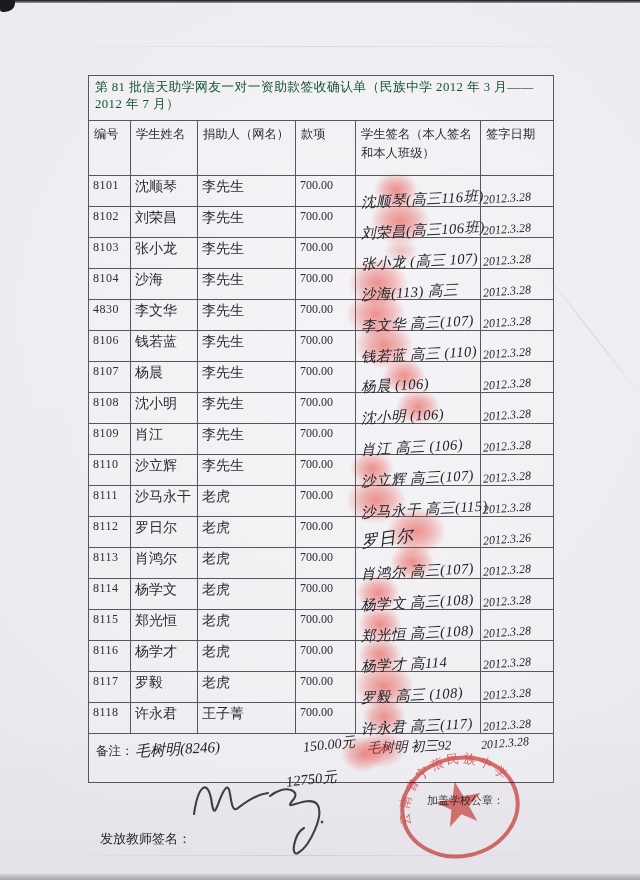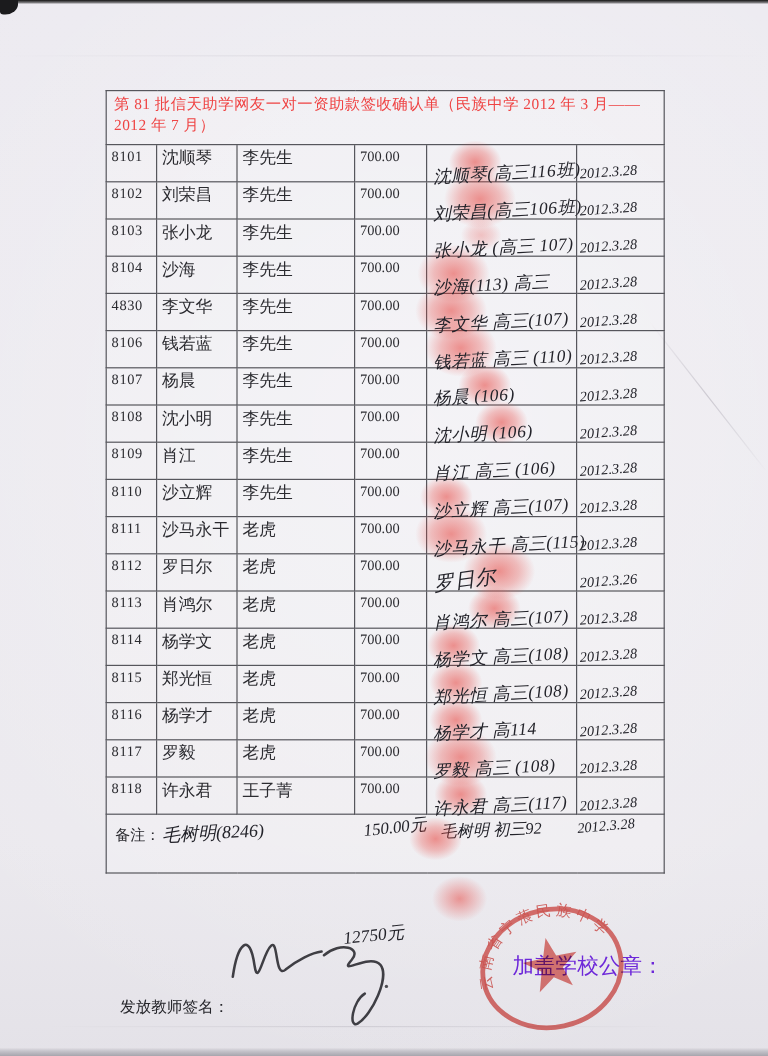--- a/index.html
+++ b/index.html
@@ -24,21 +24,21 @@
   table.sheet{
     position:absolute;left:88px;top:75px;width:465px;
     border-collapse:collapse;table-layout:fixed;
     background:rgba(255,255,255,.18);
   }
   table.sheet td,table.sheet th{
     border:1px solid #56565c;
     font-weight:normal;text-align:left;vertical-align:top;
     padding:2px 4px;overflow:visible;
   }
-  tr.title-row td{height:38px;font-size:12.8px;letter-spacing:.4px;padding:3px 6px;color:#ef4444;font-family:Liberation Serif, serif;}
+  tr.title-row td{height:38px;font-size:12.8px;letter-spacing:.4px;padding:3px 6px;color:#14532d;font-family:Liberation Serif, serif;}
   tr.header-row th{height:46px;font-size:12.3px;line-height:1.55;color:#2a2a2f;padding:4px 5px;}
   th.h-date{padding-right:16px;}
   tr.data-row{height:31px;}
   tr.data-row td{position:relative;}
   td.c-id{font-size:12px;letter-spacing:.5px;padding-top:3px;}
   td.c-name,td.c-donor{font-size:14px;vertical-align:middle;padding-top:8px;}
   td.c-amount{font-size:12px;padding-top:2px;}
   td.c-sig,td.c-date{vertical-align:bottom;}
   tr.remark-row td{height:44px;position:relative;}
 
@@ -57,21 +57,21 @@
   .fp{position:absolute;border-radius:50%;pointer-events:none;z-index:2;
       background:radial-gradient(closest-side,rgba(230,62,56,.55),rgba(230,62,56,.3) 55%,rgba(230,62,56,0));}
   .fp-l{width:60px;height:48px;top:-10px;}
   .fp-m{width:44px;height:36px;top:-4px;}
   .fp-s{width:34px;height:26px;top:0;opacity:.5;}
 
   
   .total-hw{position:absolute;left:286px;top:770px;font-size:14.5px;transform:rotate(-6deg);z-index:3;}
   .teacher-label{position:absolute;left:100px;top:797px;font-size:13px;color:#26262b;margin-top:33px;}
   .sig-scrawl{position:absolute;left:186px;top:762px;z-index:3;}
-  .seal-label{position:absolute;left:427px;top:793px;font-size:18px;color:#6d28d9;z-index:1;}
+  .seal-label{position:absolute;left:427px;top:793px;font-size:11px;color:#404040;z-index:1;}
   .stamp{position:absolute;left:396px;top:752px;width:128px;height:110px;z-index:2;
          transform:rotate(-12deg);opacity:.88;mix-blend-mode:multiply;}
   .fp-remark-echo{position:absolute;left:360px;top:730px;width:46px;height:38px;border-radius:50%;z-index:2;pointer-events:none;
       background:radial-gradient(closest-side,rgba(230,62,56,.5),rgba(230,62,56,0));}
 </style>
 </head>
 <body>
 
 <div class="edge-top"></div>
 <div class="corner-blob"></div>
@@ -85,20 +85,28 @@
       <col style="width:67px">
       <col style="width:98px">
     <col style="width:60px">
       <col style="width:125px">
       <col style="width:73px">
   </colgroup>
   <tbody>
     <tr class="title-row">
       <td colspan="6">第 81 批信天助学网友一对一资助款签收确认单（民族中学 2012 年 3 月——2012 年 7 月）</td>
     </tr>
+    <tr class="header-row">
+      <th>编号</th>
+      <th>学生姓名</th>
+      <th>捐助人（网名）</th>
+      <th>款项</th>
+      <th>学生签名（本人签名和本人班级）</th>
+      <th class="h-date">签字日期</th>
+    </tr>
 
     <tr class="data-row">
         <td class="c-id">8101</td>
         <td class="c-name">沈顺琴</td>
         <td class="c-donor">李先生</td>
         <td class="c-amount">700.00</td>
         <td class="c-sig">
           <span class="hw hw-sig">沈顺琴(高三116班)</span>
           <i class="fp fp-m" style="left: 18px;"></i>
         </td>

